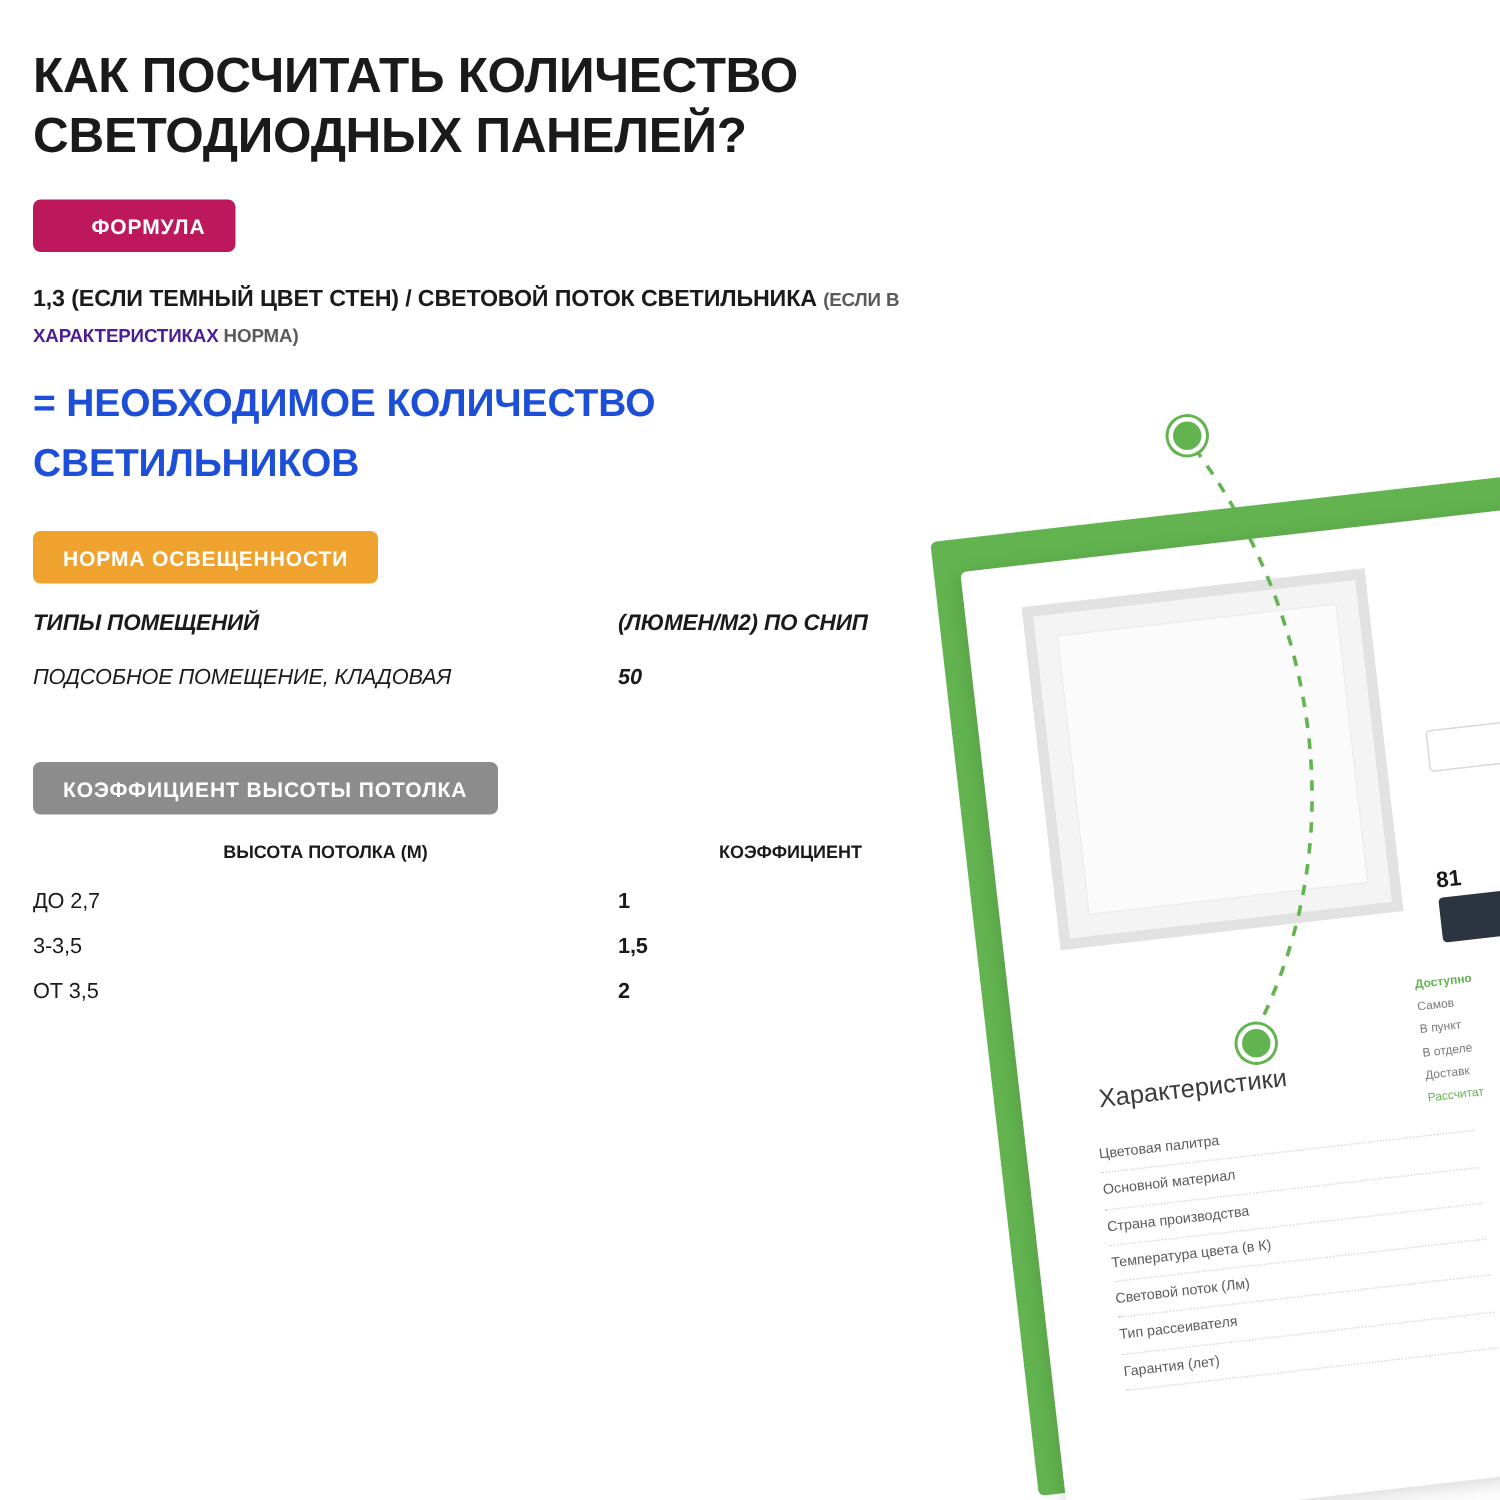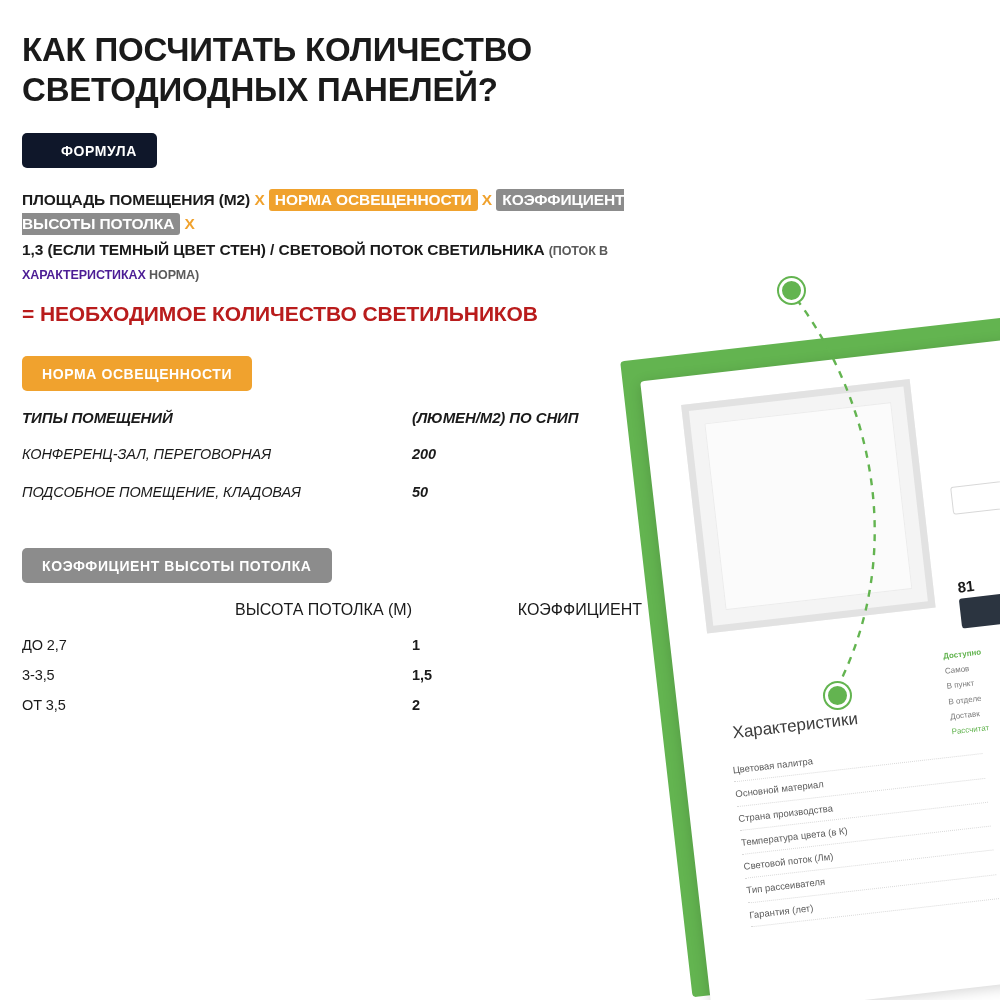--- a/index.html
+++ b/index.html
@@ -45,21 +45,21 @@
   .chip {
     display: inline-block;
     color: #ffffff;
     font-size: 14px;
     font-weight: bold;
     letter-spacing: 0.6px;
     padding: 10px 20px 9px 20px;
     border-radius: 5px;
     text-transform: uppercase;
   }
-  .chip.green { background: #0f172a; padding-left: 39px; }
+  .chip.green { background: #be185d; padding-left: 39px; }
   .chip.orange { background: #f0a22e; }
   .chip.gray { background: #8c8c8c; }
 
   .formula-block {
     margin-top: 20px;
     font-size: 15.5px;
     font-weight: bold;
     line-height: 1.55;
     letter-spacing: -0.1px;
   }
@@ -74,23 +74,23 @@
   .x-mark { color: #f0a22e; }
   .small-note {
     font-size: 12.5px;
     font-weight: bold;
     color: #5a5a5a;
   }
   .small-note .green-text { color: #4c1d95; }
 
   .result-line {
     margin-top: 12px;
-    font-size: 21px;
-    font-weight: bold;
-    color: #b91c1c;
+    font-size: 26px;
+    font-weight: bold;
+    color: #1d4ed8;
     text-transform: uppercase;
     letter-spacing: -0.1px;
   }
 
   .section { margin-top: 26px; }
 
   table.spec {
     width: 100%;
     border-collapse: collapse;
     margin-top: 18px;
@@ -115,23 +115,23 @@
   table.spec td.val { font-weight: bold; }
   table.spec col.c1 { width: 390px; }
 
   table.ceil {
     width: 100%;
     border-collapse: collapse;
     margin-top: 18px;
     font-size: 14.5px;
   }
   table.ceil th {
-    text-align: right;
-    font-weight: normal;
-    font-size: 16px;
+    text-align: center;
+    font-weight: bold;
+    font-size: 12px;
     padding: 0 0 18px 0;
     text-transform: uppercase;
   }
   table.ceil td {
     padding: 0 0 14px 0;
     text-transform: uppercase;
     letter-spacing: -0.1px;
   }
   table.ceil td.val { font-weight: bold; }
   table.ceil col.c1 { width: 390px; }
@@ -304,54 +304,42 @@
   </div>
 
   <div class="content">
 
     <h1 class="title">КАК ПОСЧИТАТЬ КОЛИЧЕСТВО СВЕТОДИОДНЫХ ПАНЕЛЕЙ?</h1>
 
     <div class="chip green">ФОРМУЛА</div>
 
     <div class="formula-block">
       <div class="formula-line">
-        <span>ПЛОЩАДЬ ПОМЕЩЕНИЯ (М2)</span>
-        <span class="x-mark">X</span>
-        <span class="hl orange">НОРМА ОСВЕЩЕННОСТИ</span>
-        <span class="x-mark">X</span>
-        <span class="hl gray">КОЭФФИЦИЕНТ ВЫСОТЫ ПОТОЛКА</span>
-        <span class="x-mark">X</span>
-      </div>
-      <div class="formula-line">
         <span>1,3 (ЕСЛИ ТЕМНЫЙ ЦВЕТ СТЕН) / СВЕТОВОЙ ПОТОК СВЕТИЛЬНИКА</span>
-        <span class="small-note"><span>(ПОТОК В </span><span class="green-text">ХАРАКТЕРИСТИКАХ</span><span> НОРМА)</span></span>
+        <span class="small-note"><span>(ЕСЛИ В </span><span class="green-text">ХАРАКТЕРИСТИКАХ</span><span> НОРМА)</span></span>
       </div>
       <div class="result-line">= НЕОБХОДИМОЕ КОЛИЧЕСТВО СВЕТИЛЬНИКОВ</div>
     </div>
 
     <div class="section">
       <div class="chip orange">НОРМА ОСВЕЩЕННОСТИ</div>
 
       <table class="spec">
         <colgroup>
             <col class="c1">
             <col>
           </colgroup>
         <thead>
           <tr>
             <th>ТИПЫ ПОМЕЩЕНИЙ</th>
             <th>(ЛЮМЕН/М2) ПО СНиП</th>
           </tr>
         </thead>
         <tbody>
           <tr>
-            <td>КОНФЕРЕНЦ-ЗАЛ, ПЕРЕГОВОРНАЯ</td>
-            <td class="val">200</td>
-          </tr>
-          <tr>
             <td>ПОДСОБНОЕ ПОМЕЩЕНИЕ, КЛАДОВАЯ</td>
             <td class="val">50</td>
           </tr>
         </tbody>
       </table>
     </div>
 
     <div class="section">
       <div class="chip gray">КОЭФФИЦИЕНТ ВЫСОТЫ ПОТОЛКА</div>
 

